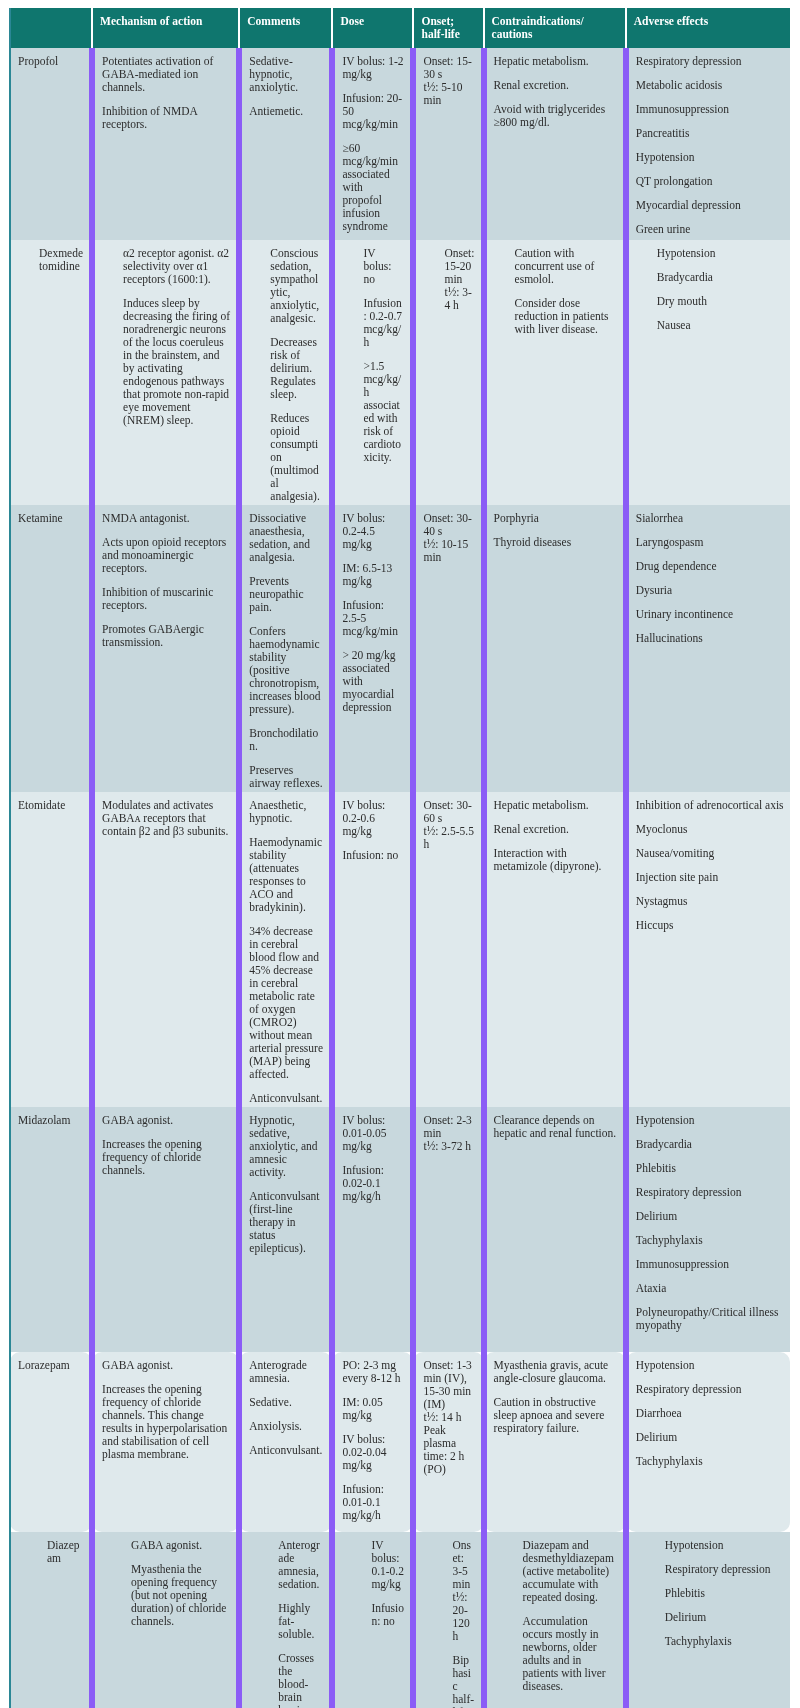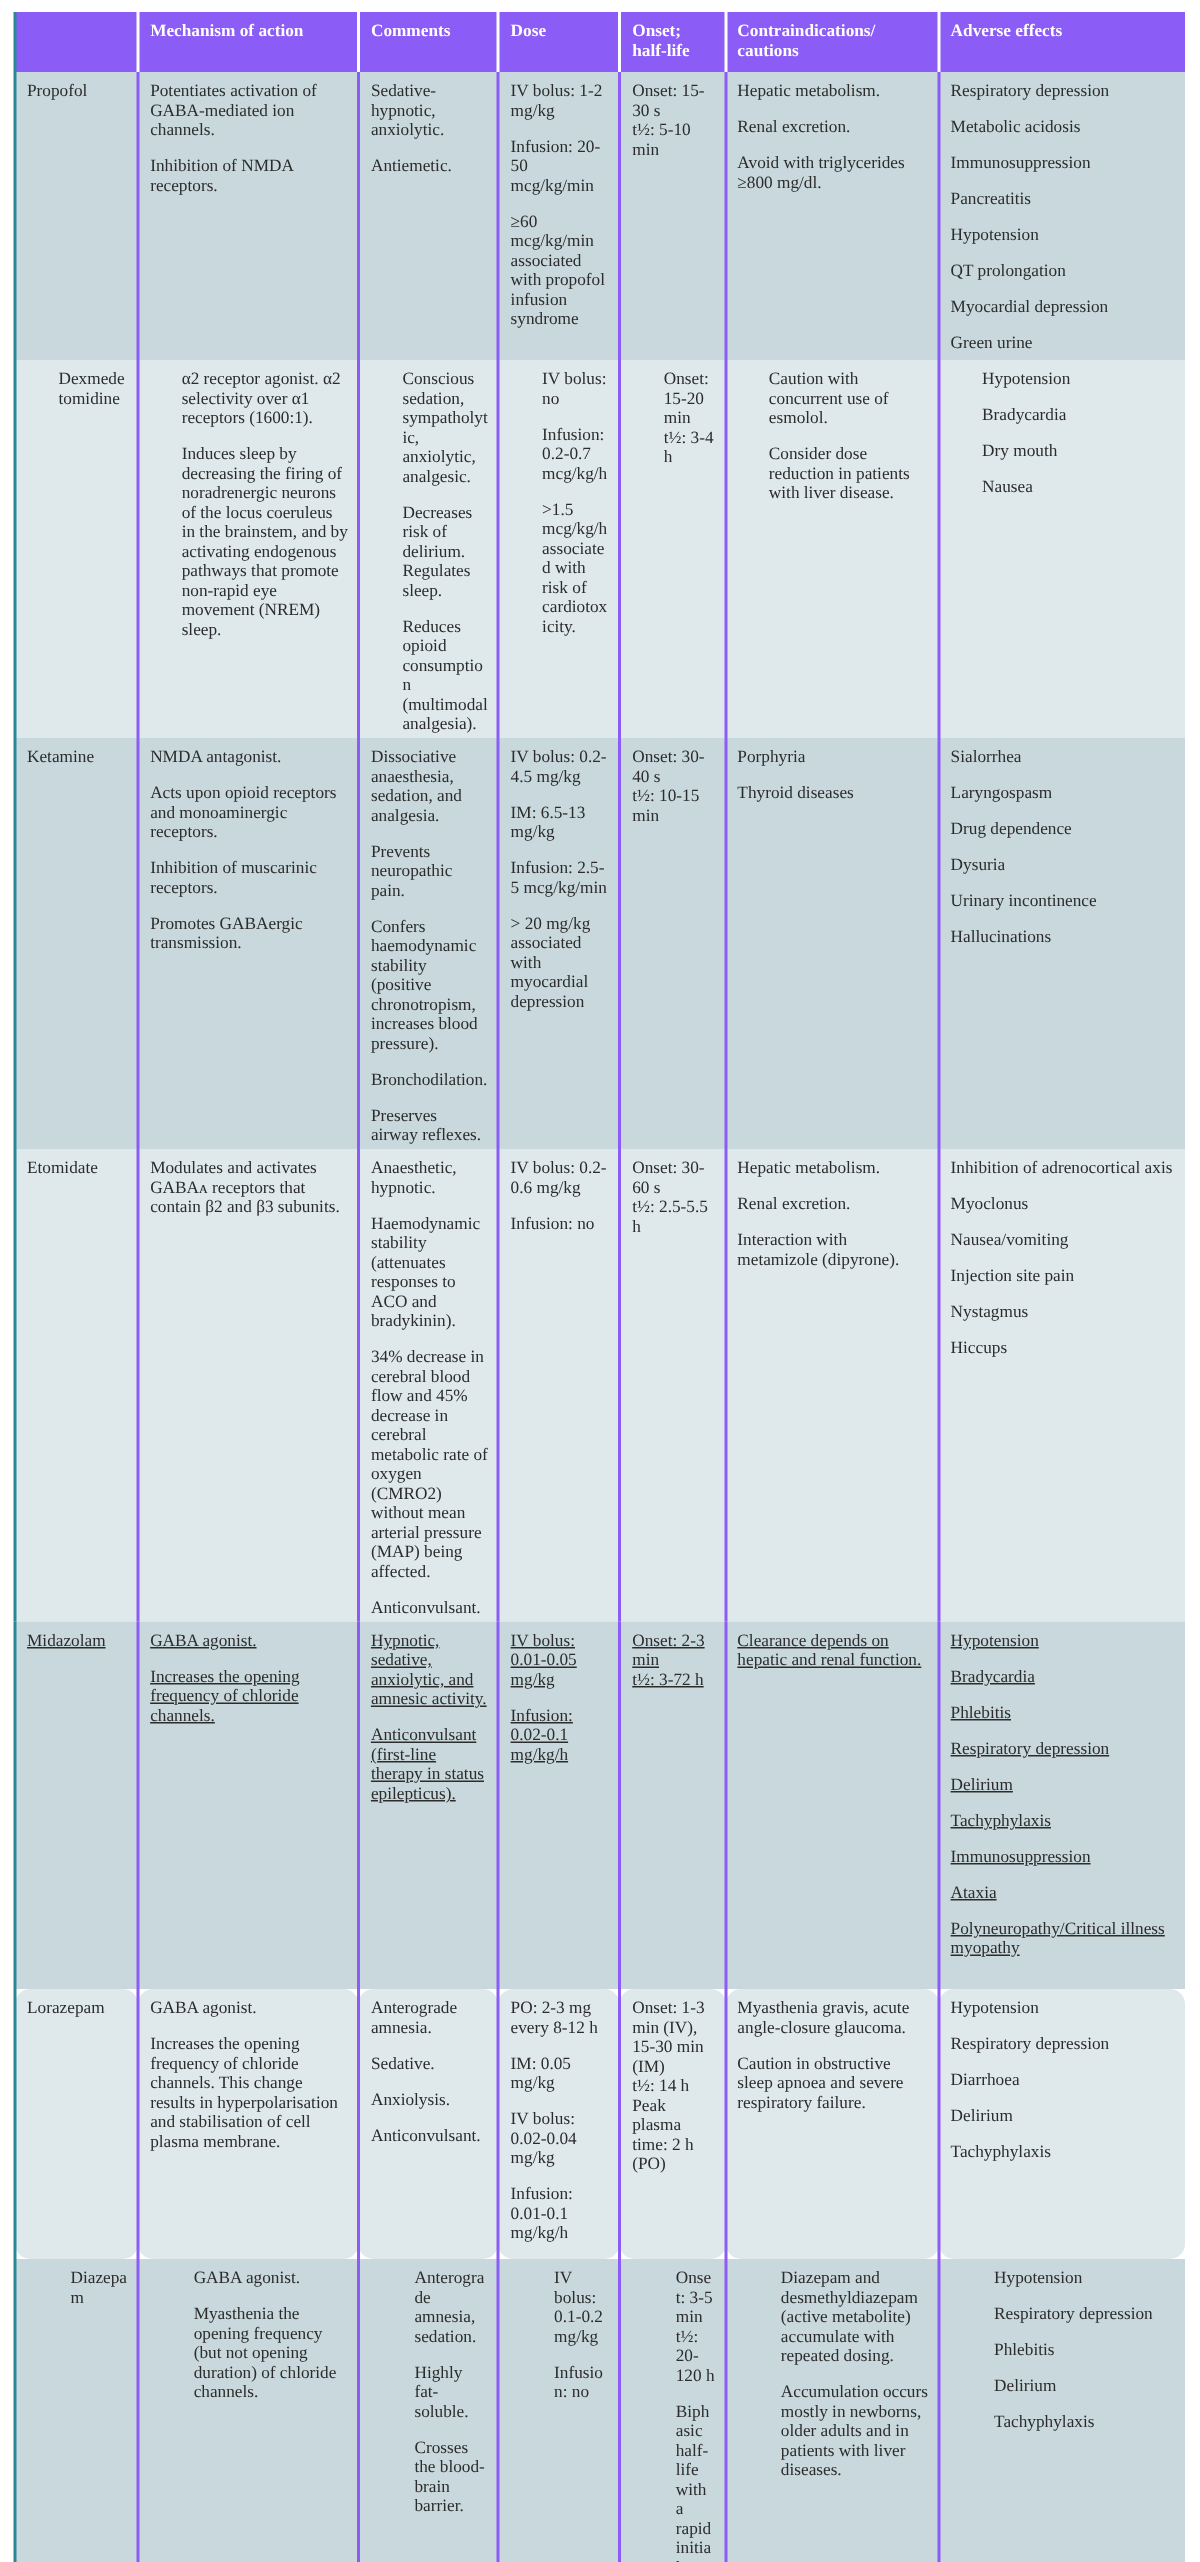--- a/index.html
+++ b/index.html
@@ -24,21 +24,21 @@
   }
   col.c-name   { width: 82px;  }
   col.c-mech   { width: 147px; }
   col.c-comm   { width: 93px;  }
   col.c-dose   { width: 81px;  }
   col.c-onset  { width: 70px;  }
   col.c-contra { width: 142px; }
   col.c-adv    { width: 164px; }
 
   thead th {
-    background: #8b5cf6;
+    background: #0f766e;
     color: #ffffff;
     font-weight: bold;
     font-size: 11.5px;
     line-height: 13px;
     text-align: left;
     vertical-align: top;
     padding: 7px 6px 5px 7px;
     height: 28px;
     white-space: pre-line;
     box-sizing: content-box;
@@ -47,30 +47,30 @@
   thead th + th { border-left: 2px solid #ffffff; }
 
   tbody td {
     vertical-align: top;
     padding: 7px 6px 2px 7px;
     font-size: 11.5px;
     line-height: 13px;
     overflow-wrap: break-word;
     hyphens: auto;
   }
-  tbody td + td { border-left: 2px solid #8b5cf6; }
+  tbody td + td { border-left: 6px solid #8b5cf6; }
   tbody tr:nth-child(odd)  td { background: #c8d8dd; }
   tbody tr:nth-child(even) td { background: #dfe9ec; }
 
   
   tbody tr:nth-child(1) td { height: 183px; }
   tbody tr:nth-child(2) td { height: 181px; padding-left: 28px; }
   tbody tr:nth-child(3) td { height: 244px; }
   tbody tr:nth-child(4) td { height: 293px; }
-  tbody tr:nth-child(5) td { height: 236px; text-decoration: underline; }
+  tbody tr:nth-child(5) td { height: 236px; }
   tbody tr:nth-child(6) td { height: 171px; border-radius: 10px; }
   tbody tr:nth-child(7) td { height: 241px; padding-left: 36px; }
 
   tbody td p {
     margin: 0 0 11px 0;
     white-space: pre-line;
   }
   tbody td p:last-child { margin-bottom: 0; }
   td.drug { font-size: 11.5px; }
 

